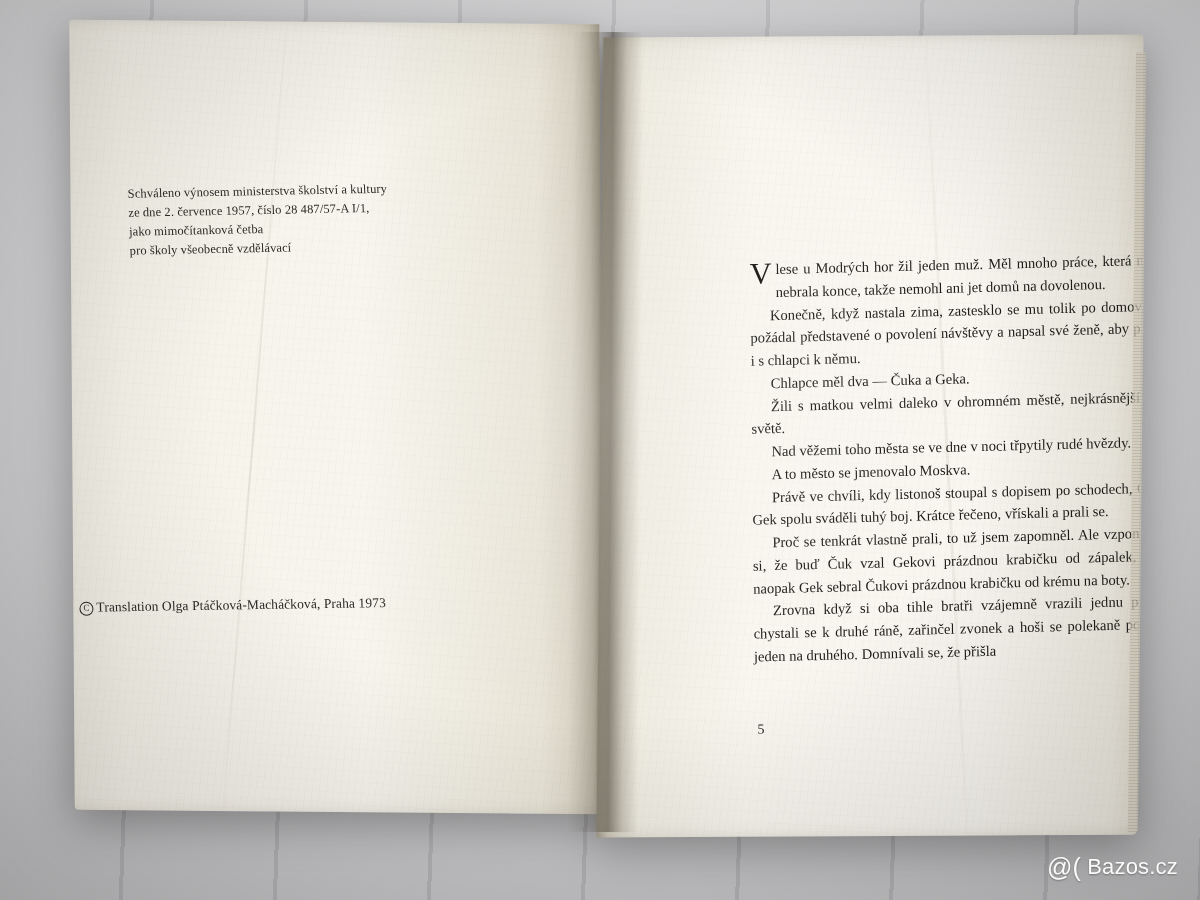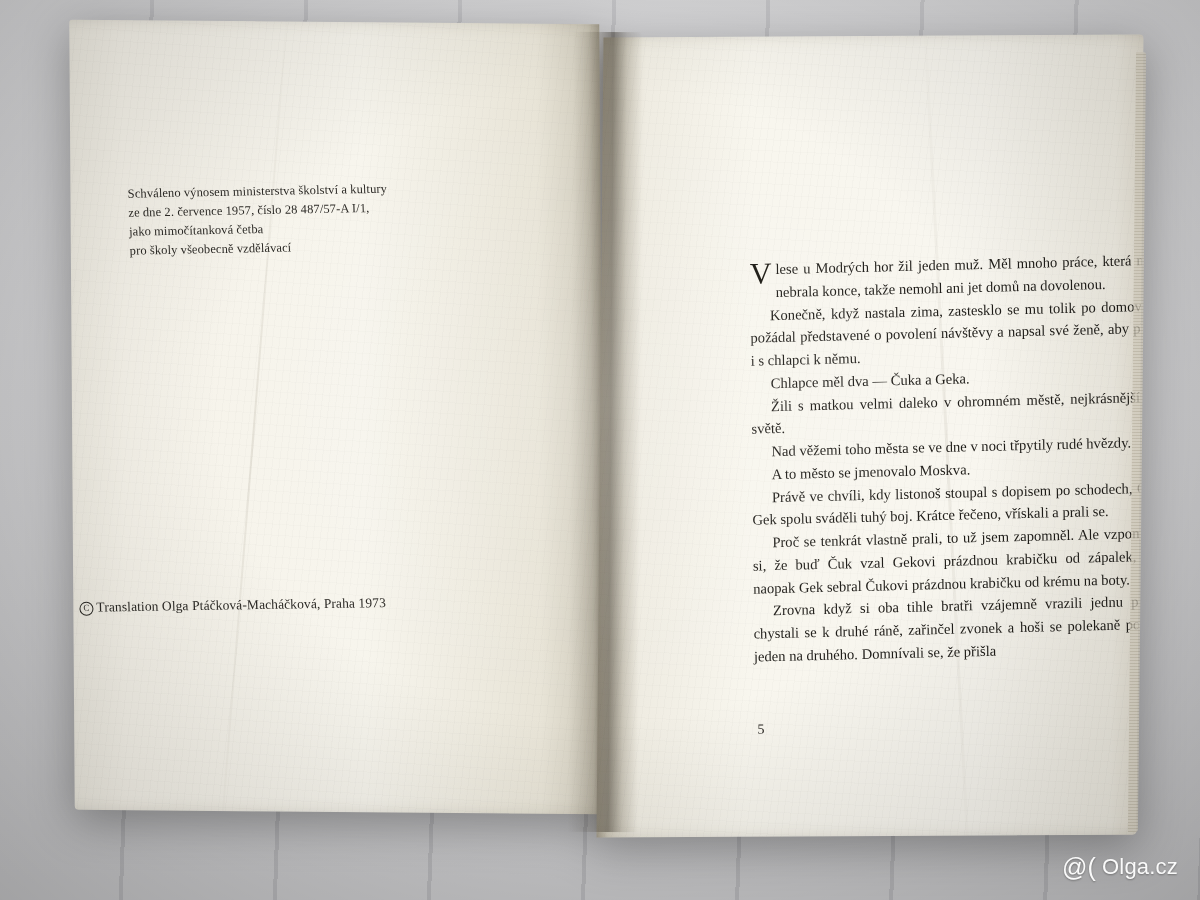--- a/index.html
+++ b/index.html
@@ -284,16 +284,16 @@
     </div>
 
     <div id="edge-stack"></div>
     <div id="gutter"></div>
   </div>
 
   <div id="vignette"></div>
 
   <div id="watermark">
     <span class="at">@(</span>
-    <span>Olga.cz</span>
+    <span>Bazos.cz</span>
   </div>
 
 </div>
 
 </body></html>

